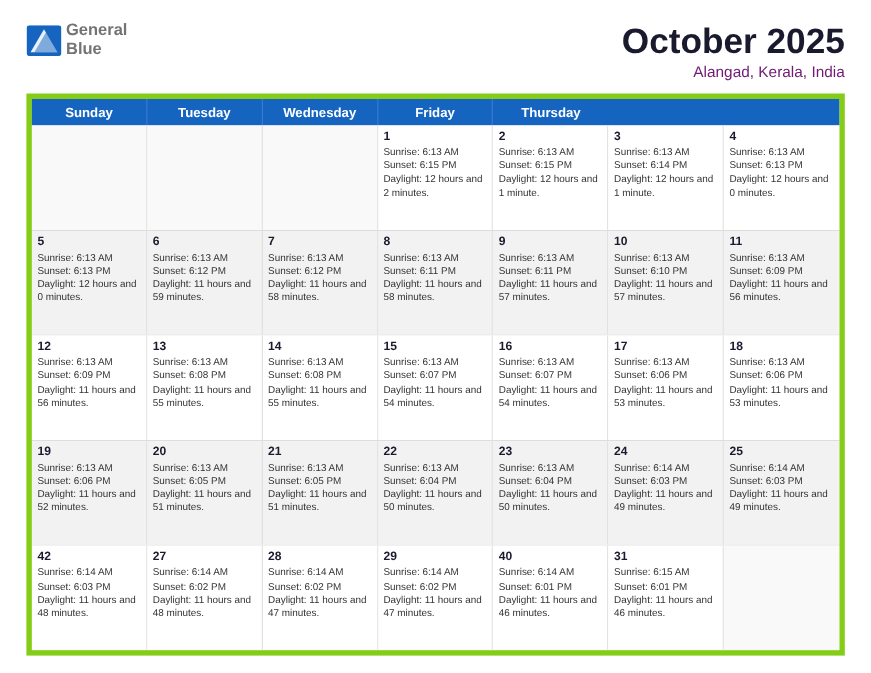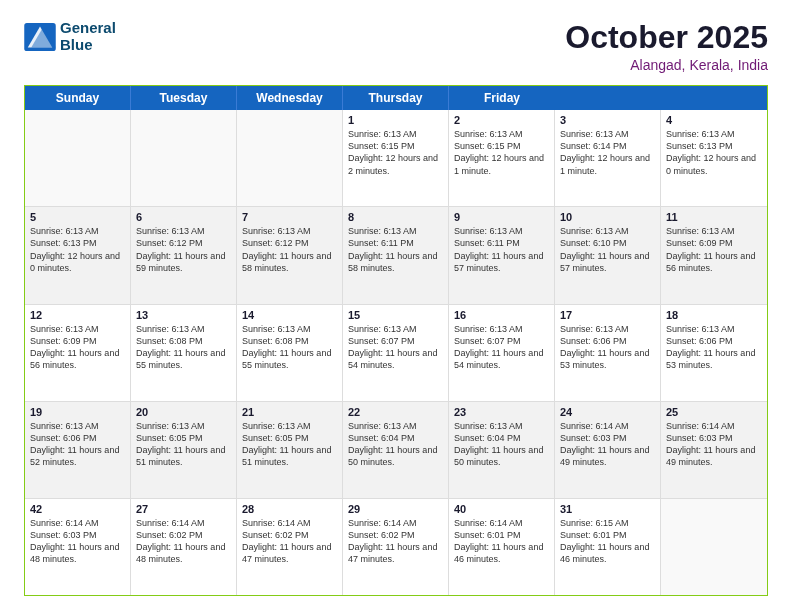--- a/index.html
+++ b/index.html
@@ -27,21 +27,21 @@
       display: flex;
       align-items: center;
       gap: 4px;
     }
     .logo-text {
       font-size: 15px;
       font-weight: bold;
       color: #1a1a2e;
       line-height: 1.1;
     }
-    .logo-blue { color: #0c4a6e; }
+    .logo-blue { color: #737373; }
     .logo-icon {
       width: 32px;
       height: 28px;
     }
     .title-section {
       text-align: right;
     }
     .month-title {
       font-size: 32px;
       font-weight: bold;
@@ -50,21 +50,21 @@
     }
     .location {
       font-size: 14px;
       color: #701a75;
       margin-top: 2px;
     }
     .calendar {
       flex: 1;
       display: flex;
       flex-direction: column;
-      border: 1px solid #84cc16;
+      border: 5px solid #84cc16;
     }
     .cal-header {
       display: grid;
       grid-template-columns: repeat(7, 1fr);
       background: #1565c0;
     }
     .cal-header-cell {
       color: #fff;
       font-size: 12px;
       font-weight: bold;
@@ -128,22 +128,22 @@
       <div class="month-title">October 2025</div>
       <div class="location">Alangad, Kerala, India</div>
     </div>
   </div>
 
   <div class="calendar">
     <div class="cal-header">
     <div class="cal-header-cell">Sunday</div>
         <div class="cal-header-cell">Tuesday</div>
         <div class="cal-header-cell">Wednesday</div>
+        <div class="cal-header-cell">Friday</div>
         <div class="cal-header-cell">Thursday</div>
-        <div class="cal-header-cell">Friday</div>
       </div>
     <div class="cal-body">
     <div class="cal-row">
           <div class="cal-cell empty"></div>
           <div class="cal-cell empty"></div>
           <div class="cal-cell empty"></div>
           <div class="cal-cell">
             <div class="day-num">1</div>
             <div class="cell-text" style="white-space: pre-line;">Sunrise: 6:13 AM
 Sunset: 6:15 PM

